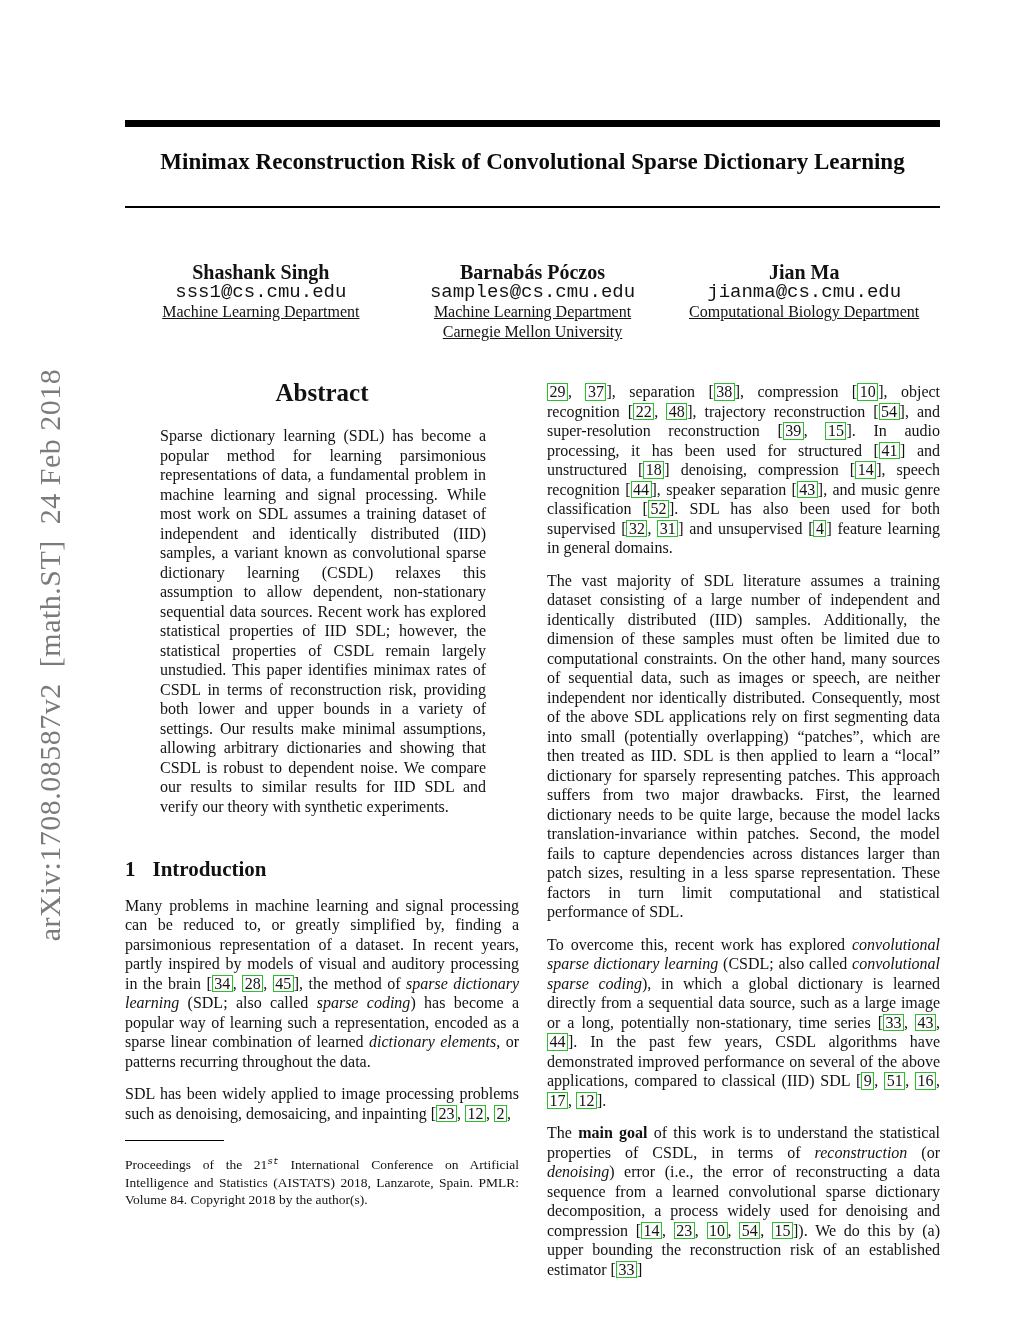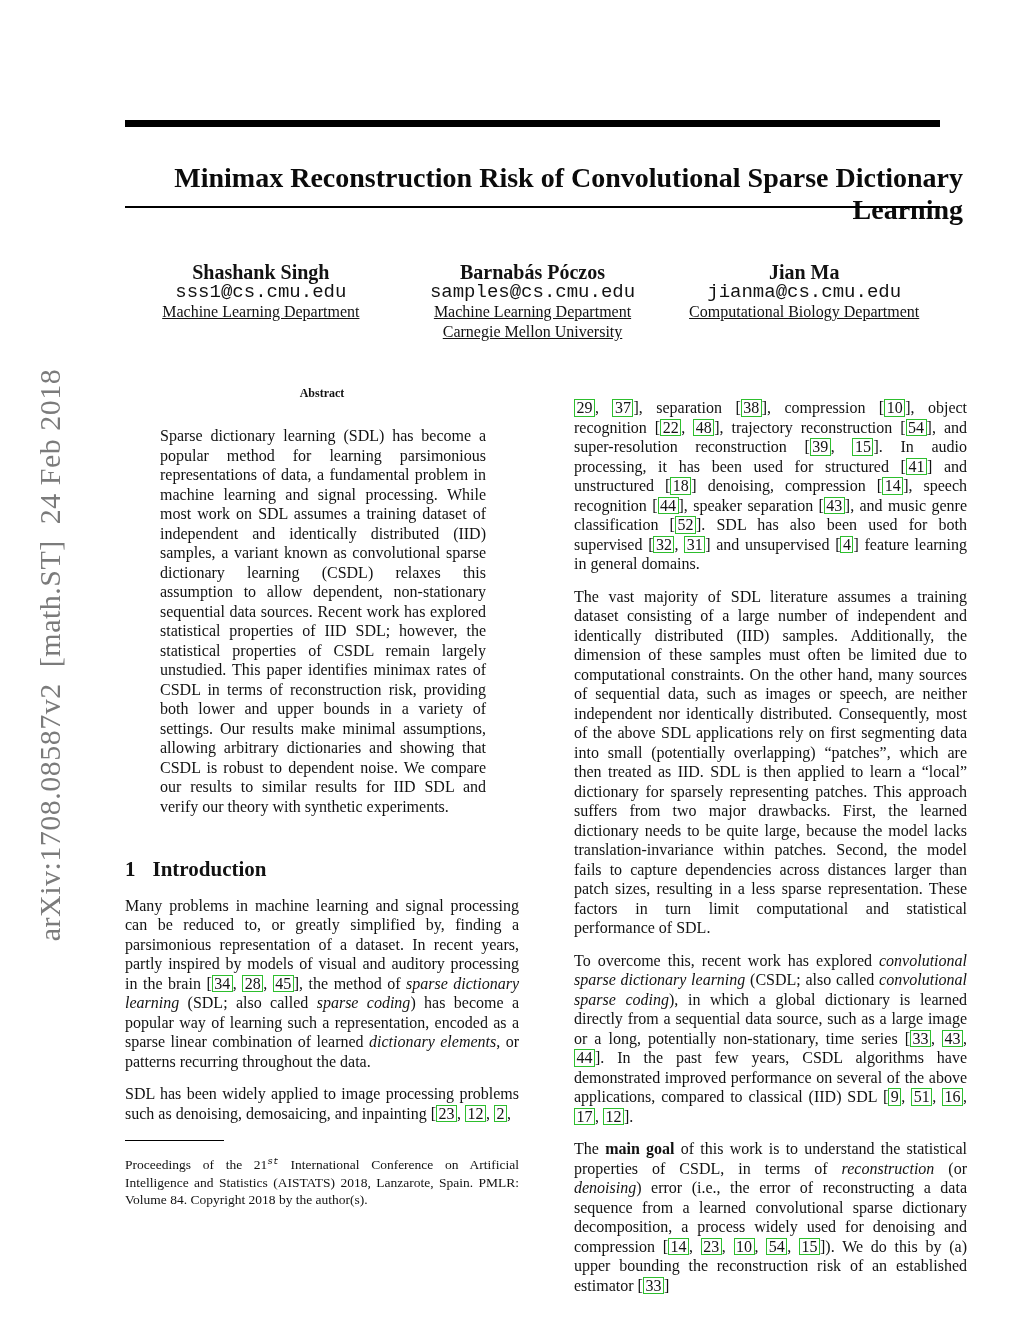--- a/index.html
+++ b/index.html
@@ -38,23 +38,23 @@
   .rule-thick {
     position: absolute;
     left: 125px; top: 120px;
     width: 815px; height: 7px;
     background: var(--rule);
   }
   .paper-title {
     position: absolute;
     left: 115px; top: 149px;
     width: 835px;
-    margin: 13px;
-    text-align: right;
-    font-size: 28px;
+    margin: 0;
+    text-align: center;
+    font-size: 23px;
     font-weight: bold;
     color: #0b0b0b;
   }
   .rule-thin {
     position: absolute;
     left: 125px; top: 206px;
     width: 815px; height: 2px;
     background: var(--rule);
   }
 
@@ -71,26 +71,26 @@
   .author-affil { font-size: 16px; line-height: 20px; text-decoration: underline; }
 
   .col {
     position: absolute;
     top: 382px;
     text-align: justify;
     font-size: 16px;
     line-height: 19.5px;
   }
   .col-left  { left: 125px; width: 394px; }
-  .col-right { left: 574px; width: 393px; margin-top: 16px; }
+  .col-right { left: 547px; width: 393px; }
 
   .abstract-heading {
     text-align: center;
     font-weight: bold;
-    font-size: 12px;
+    font-size: 25px;
     line-height: 22px;
     margin: 0 0 22px 0;
   }
   .abstract-body {
     margin: 0 33px 0 35px;
     text-align: justify;
   }
 
   .section-heading {
     font-size: 21px;

